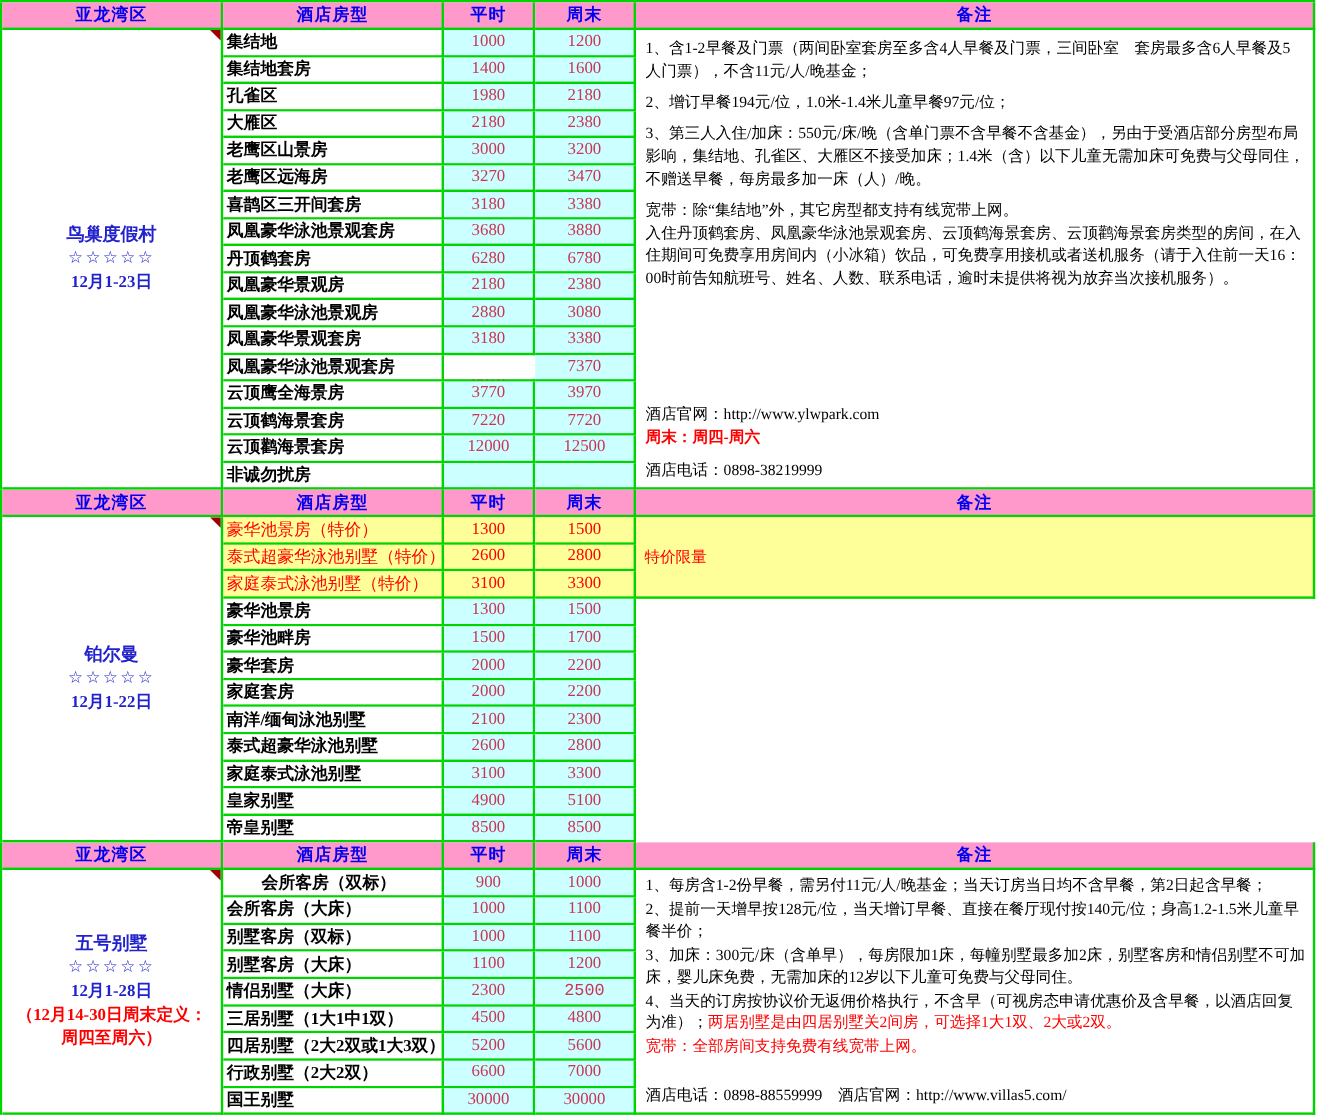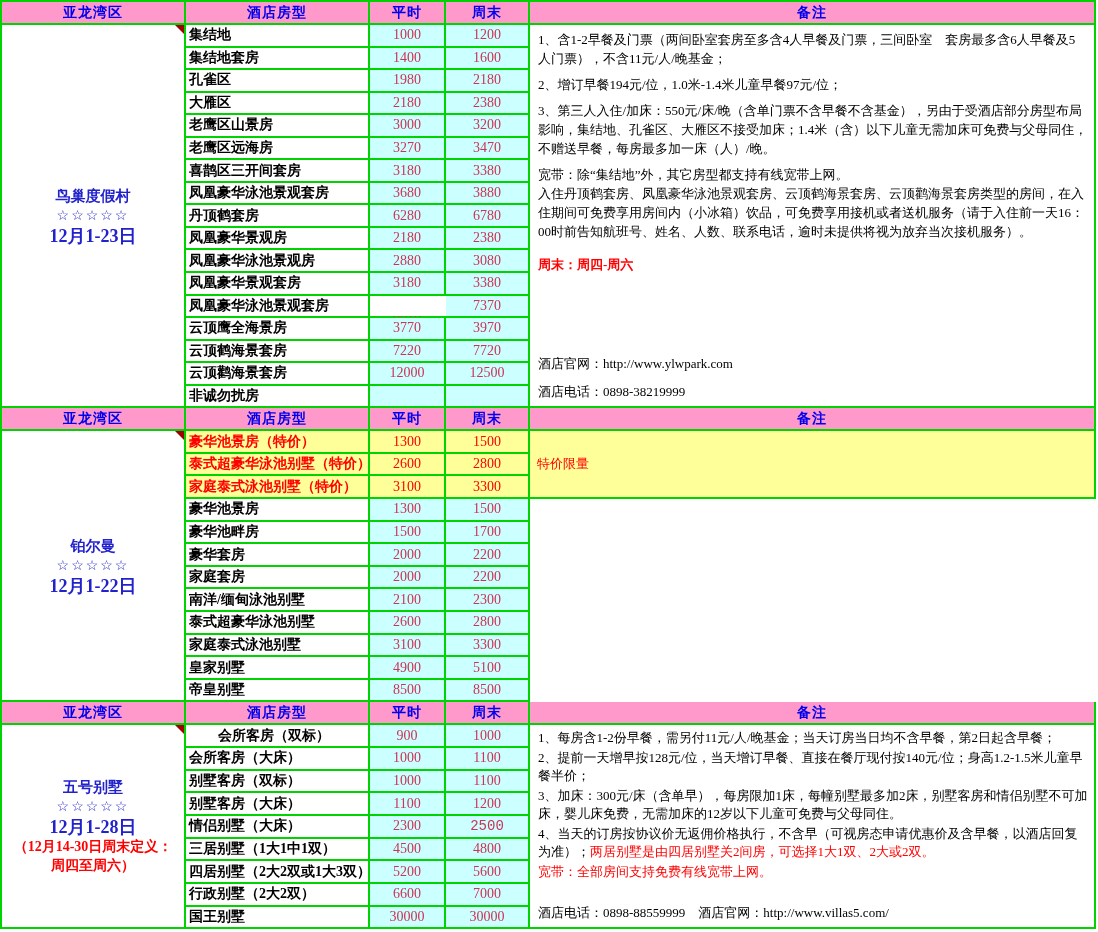--- a/index.html
+++ b/index.html
@@ -16,32 +16,32 @@
   .s1{grid-template-rows:23px repeat(17,22.55px);}
   .s2{grid-template-rows:23px repeat(12,22.6px);}
   .s3{grid-template-rows:23px repeat(9,22.65px);}
   .cell{border-right:2px solid var(--grid);border-bottom:2px solid var(--grid);overflow:hidden;}
   .h{background:var(--pink);color:var(--hblue);font-weight:bold;font-size:14px;
      display:flex;align-items:center;justify-content:center;letter-spacing:1px;}
   .name{background:#fff;color:#000;font-weight:bold;font-size:14px;
      display:flex;align-items:center;padding-left:3px;white-space:nowrap;}
   .price{background:var(--cyan);color:var(--rose);font-size:14px;
      display:flex;align-items:center;justify-content:center;}
-  .sp.name{background:var(--yellow);color:var(--red);font-weight:bold;text-align:right;}
+  .sp.name{background:var(--yellow);color:var(--red);font-weight:normal;text-align:right;}
   .sp.price{background:var(--yellow);color:var(--red);}
   .left{background:#fff;position:relative;display:flex;flex-direction:column;
      align-items:center;justify-content:center;text-align:center;}
   .s1 .left{grid-column:1;grid-row:2/19}
   .s2 .left{grid-column:1;grid-row:2/14}
   .s3 .left{grid-column:1;grid-row:2/11}
   .tri{position:absolute;top:0;right:0;width:0;height:0;
      border-top:9px solid #A00000;border-left:9px solid transparent;}
   .hname{color:var(--blue);font-weight:bold;font-size:15px;line-height:20px;}
   .stars{color:var(--blue);font-size:14px;letter-spacing:2px;line-height:20px;}
-  .hdate{color:var(--blue);font-weight:bold;font-size:18px;line-height:20px;}
+  .hdate{color:var(--blue);font-weight:bold;font-size:14px;line-height:20px;}
   .hextra{color:var(--red);font-weight:bold;font-size:14px;line-height:19px;padding:0 8px;}
   .notes{background:#fff;display:flex;flex-direction:column;
      padding:5px 6px 5px 8px;font-size:13px;line-height:19px;color:#000;}
   .s1 .notes{grid-column:5;grid-row:2/19}
   .s2 .ynotes{grid-column:5;grid-row:2/5;background:var(--yellow);color:var(--red);
      display:flex;align-items:center;padding-left:7px;font-size:13px;}
   .s2 .notes{grid-column:5;grid-row:5/14}
   .s3 .notes{grid-column:5;grid-row:2/11;line-height:18px;padding-top:4px;}
   .np{margin:0 0 7px;}
   .np0{margin:0;}
@@ -72,22 +72,22 @@
       <div class="stars">☆☆☆☆☆</div>
       <div class="hdate">12月1-23日</div>
     </div>
 
     <div class="cell notes">
       <p class="np">1、含1-2早餐及门票（两间卧室套房至多含4人早餐及门票，三间卧室　套房最多含6人早餐及5人门票），不含11元/人/晚基金；</p>
       <p class="np">2、增订早餐194元/位，1.0米-1.4米儿童早餐97元/位；</p>
       <p class="np">3、第三人入住/加床：550元/床/晚（含单门票不含早餐不含基金），另由于受酒店部分房型布局影响，集结地、孔雀区、大雁区不接受加床；1.4米（含）以下儿童无需加床可免费与父母同住，不赠送早餐，每房最多加一床（人）/晚。</p>
       <p class="np0">宽带：除“集结地”外，其它房型都支持有线宽带上网。</p>
       <p class="np0 mb14">入住丹顶鹤套房、凤凰豪华泳池景观套房、云顶鹤海景套房、云顶鹳海景套房类型的房间，在入住期间可免费享用房间内（小冰箱）饮品，可免费享用接机或者送机服务（请于入住前一天16：00时前告知航班号、姓名、人数、联系电话，逾时未提供将视为放弃当次接机服务）。</p>
+      <p class="np0 push">酒店官网：http://www.ylwpark.com</p>
       <p class="np0 rb">周末：周四-周六</p>
-      <p class="np0 push">酒店官网：http://www.ylwpark.com</p>
       <p class="np0 mt9">酒店电话：0898-38219999</p>
     </div>
   <div class="cell name" style="grid-area: 2 / 2;">集结地</div>
       <div class="cell price" style="grid-area: 2 / 3;">1000</div>
       <div class="cell price" style="grid-area: 2 / 4;">1200</div>
       <div class="cell name" style="grid-area: 3 / 2;">集结地套房</div>
       <div class="cell price" style="grid-area: 3 / 3;">1400</div>
       <div class="cell price" style="grid-area: 3 / 4;">1600</div>
       <div class="cell name" style="grid-area: 4 / 2;">孔雀区</div>
       <div class="cell price" style="grid-area: 4 / 3;">1980</div>

